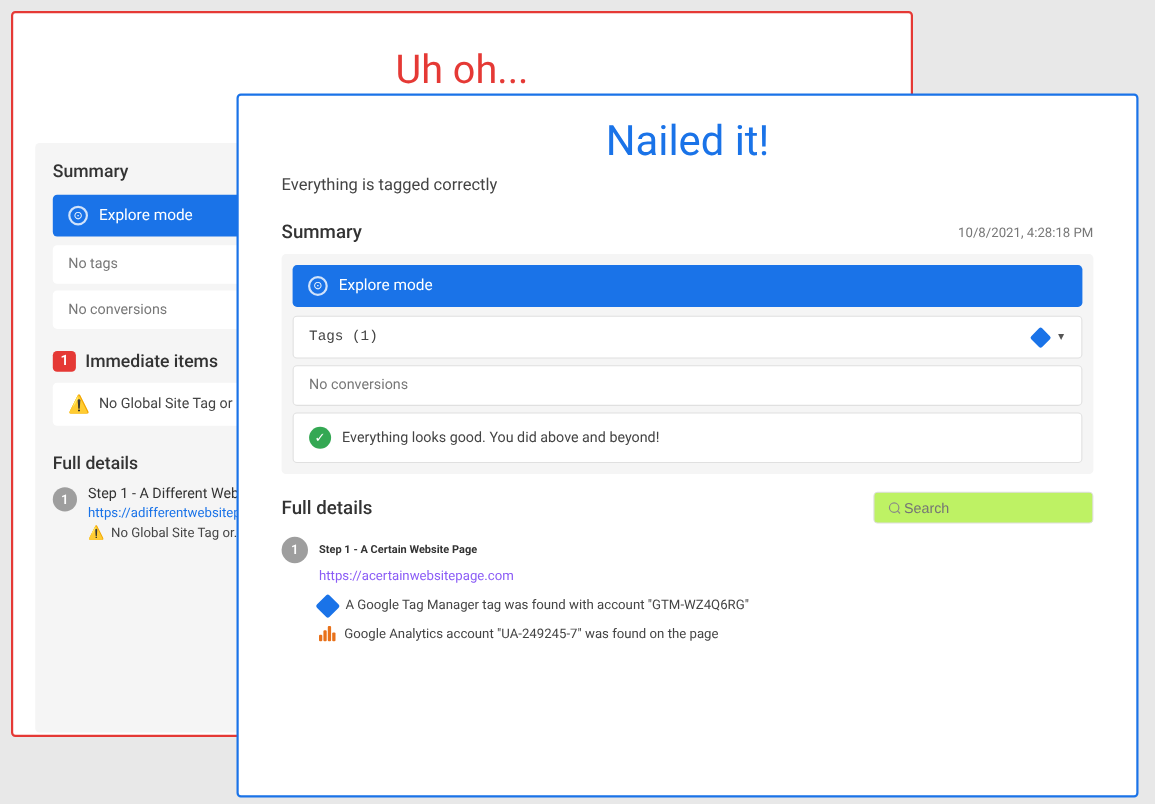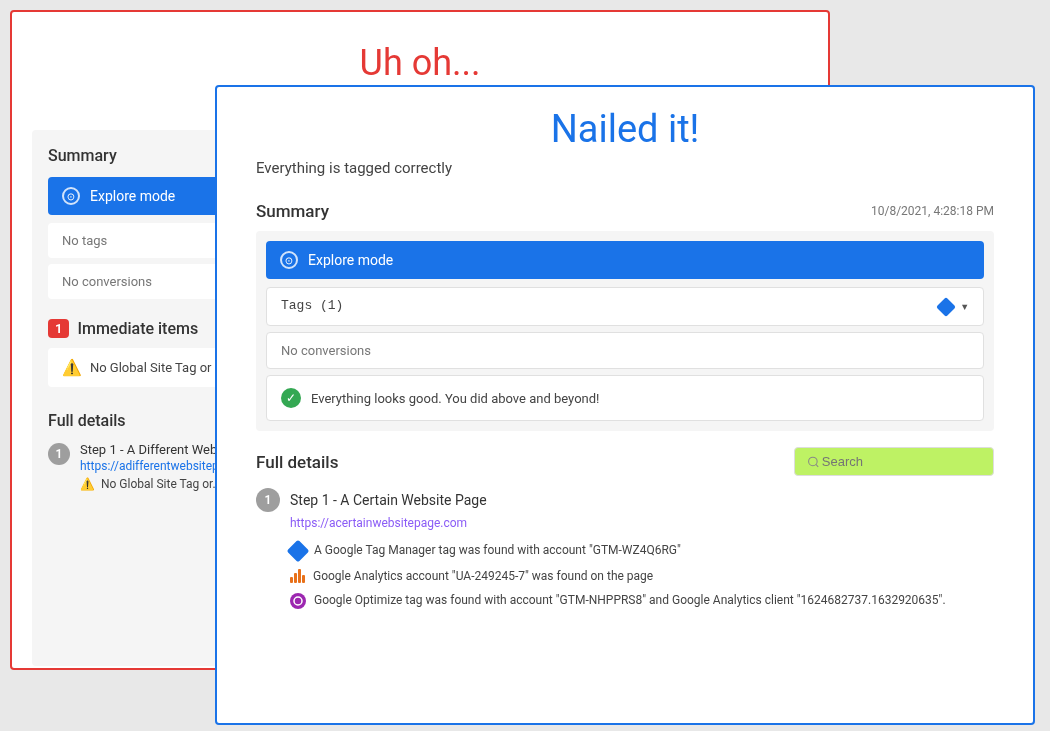--- a/index.html
+++ b/index.html
@@ -326,22 +326,22 @@
       color: #fff;
       display: flex;
       align-items: center;
       justify-content: center;
       font-size: 12px;
       font-weight: 600;
       flex-shrink: 0;
     }
 
     .step-title {
-      font-size: 14px;
-      font-weight: 400;
+      font-size: 10px;
+      font-weight: 700;
       color: #333;
     }
 
     .step-link {
       color: #8b5cf6;
       font-size: 12px;
       margin-left: 34px;
       display: block;
       margin-bottom: 8px;
     }
@@ -534,22 +534,14 @@
     <div class="detail-row">
       <div class="icon-ga">
         <div class="ga-bar" style="height:6px"></div>
         <div class="ga-bar" style="height:10px"></div>
         <div class="ga-bar" style="height:14px"></div>
         <div class="ga-bar" style="height:8px"></div>
       </div>
       <span>Google Analytics account "UA-249245-7" was found on the page</span>
     </div>
 
-    <div class="detail-row">
-      <div class="icon-go">
-        <svg width="10" height="10" viewBox="0 0 10 10">
-            <circle cx="5" cy="5" r="4" fill="none" stroke="white" stroke-width="1.5"></circle>
-          </svg>
-      </div>
-      <span>Google Optimize tag was found with account "GTM-NHPPRS8" and Google Analytics client "1624682737.1632920635".</span>
-    </div>
   </div>
 </div>
 
 </body></html>

